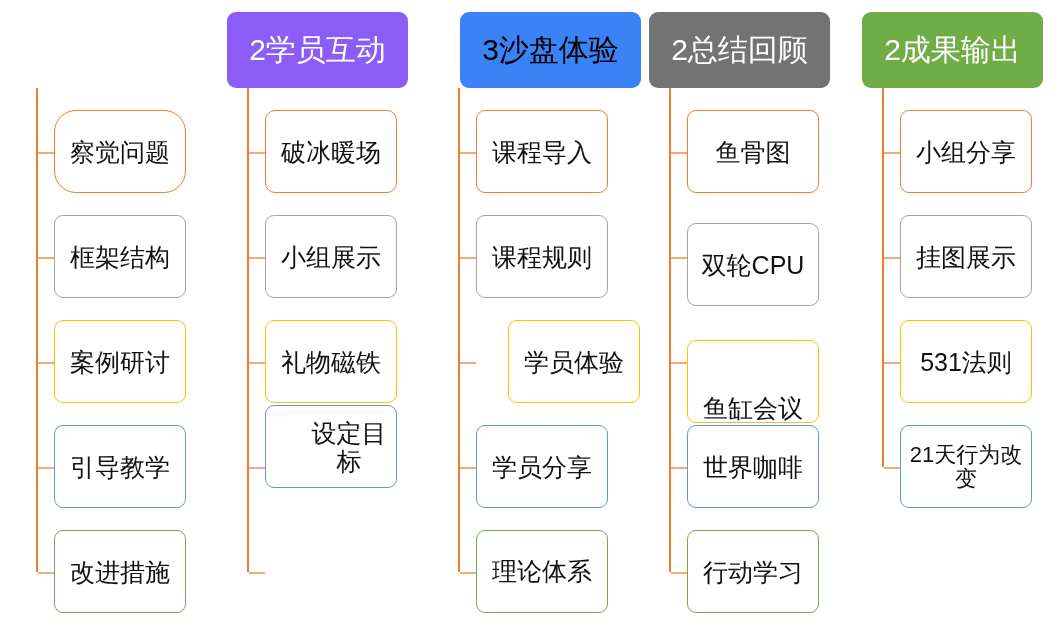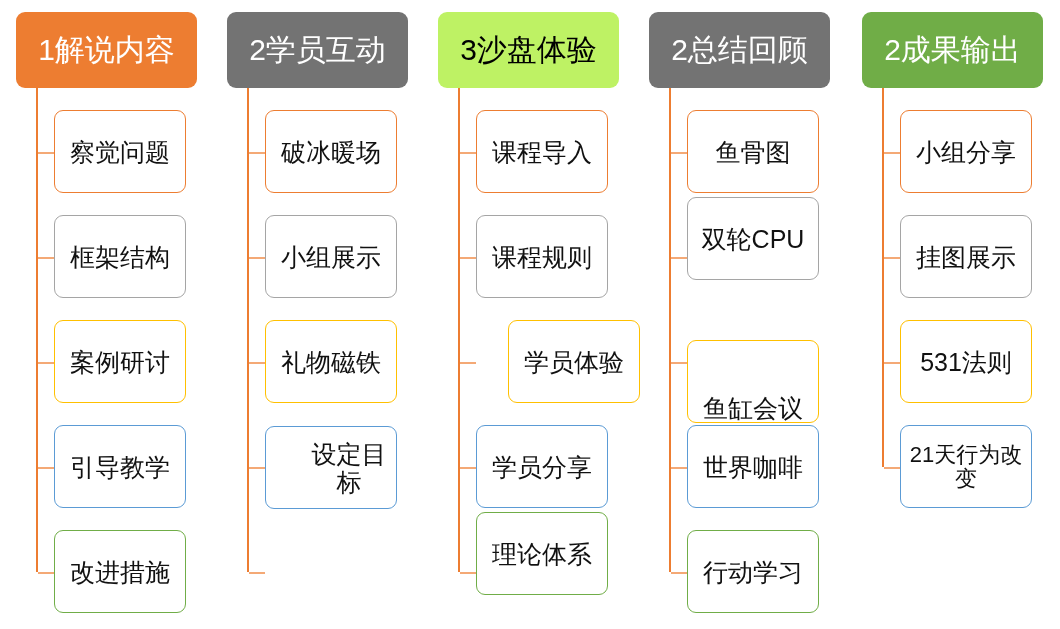--- a/index.html
+++ b/index.html
@@ -53,97 +53,96 @@
   .child.c-green {border-color:#70AD47;}
 
   .child .txt{display:block;}
   .child.two-line{font-size:22px;line-height:1.08;}
 </style>
 </head>
 <body>
 
 <div id="canvas">
     <div class="column" style="left: 16px;">
-      <div class="header" style="background: rgb(237, 125, 49); color: rgb(255, 255, 255);">1解说内容</div>
       <div class="spine" style="top: 88px; height: 483.5px;"></div>
       <div class="stub" style="top: 151.5px;"></div>
-      <div class="child c-orange" style="top: 110px;">
+      <div class="child c-orange" style="top: 110px; border-radius: 22px;">
         <span class="txt">察觉问题</span>
       </div>
       <div class="stub" style="top: 256.5px;"></div>
       <div class="child c-gray" style="top: 215px;">
         <span class="txt">框架结构</span>
       </div>
       <div class="stub" style="top: 361.5px;"></div>
       <div class="child c-yellow" style="top: 320px;">
         <span class="txt">案例研讨</span>
       </div>
       <div class="stub" style="top: 466.5px;"></div>
       <div class="child c-blue" style="top: 425px;">
         <span class="txt">引导教学</span>
       </div>
       <div class="stub" style="top: 571.5px;"></div>
       <div class="child c-green" style="top: 530px;">
         <span class="txt">改进措施</span>
       </div>
     </div>
     <div class="column" style="left: 227px;">
-      <div class="header" style="background: #737373; color: rgb(255, 255, 255);">2学员互动</div>
+      <div class="header" style="background: #8b5cf6; color: rgb(255, 255, 255);">2学员互动</div>
       <div class="spine" style="top: 88px; height: 483.5px;"></div>
       <div class="stub" style="top: 151.5px;"></div>
-      <div class="child c-orange" style="top: 110px;">
+      <div class="child c-orange" style="top: 110px; border-radius: 10px;">
         <span class="txt">破冰暖场</span>
       </div>
       <div class="stub" style="top: 256.5px;"></div>
       <div class="child c-gray" style="top: 215px;">
         <span class="txt">小组展示</span>
       </div>
       <div class="stub" style="top: 361.5px;"></div>
       <div class="child c-yellow" style="top: 320px;">
         <span class="txt">礼物磁铁</span>
       </div>
       <div class="stub" style="top: 466.5px;"></div>
-      <div class="child c-blue" style="top: 426px; padding-left: 40px;">
+      <div class="child c-blue" style="top: 405px; padding-left: 40px;">
         <span class="txt">设定目标</span>
       </div>
       <div class="stub" style="top: 571.5px;"></div>
     </div>
     <div class="column" style="left: 438px;">
-      <div class="header" style="background: #bef264; color: rgb(0, 0, 0);">3沙盘体验</div>
+      <div class="header" style="background: #3b82f6; color: rgb(0, 0, 0); margin-left: 22px;">3沙盘体验</div>
       <div class="spine" style="top: 88px; height: 483.5px;"></div>
       <div class="stub" style="top: 151.5px;"></div>
       <div class="child c-orange" style="top: 110px;">
         <span class="txt">课程导入</span>
       </div>
       <div class="stub" style="top: 256.5px;"></div>
       <div class="child c-gray" style="top: 215px;">
         <span class="txt">课程规则</span>
       </div>
       <div class="stub" style="top: 361.5px;"></div>
       <div class="child c-yellow" style="top: 320px; margin-left: 32px;">
         <span class="txt">学员体验</span>
       </div>
       <div class="stub" style="top: 466.5px;"></div>
       <div class="child c-blue" style="top: 425px;">
         <span class="txt">学员分享</span>
       </div>
       <div class="stub" style="top: 571.5px;"></div>
-      <div class="child c-green" style="top: 512px;">
+      <div class="child c-green" style="top: 530px; font-family: Liberation Serif, serif;">
         <span class="txt">理论体系</span>
       </div>
     </div>
     <div class="column" style="left: 649px;">
       <div class="header" style="background: #737373; color: rgb(255, 255, 255);">2总结回顾</div>
       <div class="spine" style="top: 88px; height: 483.5px;"></div>
       <div class="stub" style="top: 151.5px;"></div>
       <div class="child c-orange" style="top: 110px;">
         <span class="txt">鱼骨图</span>
       </div>
       <div class="stub" style="top: 256.5px;"></div>
-      <div class="child c-gray" style="top: 197px; align-items: center;">
+      <div class="child c-gray" style="top: 223px; align-items: center;">
         <span class="txt">双轮CPU</span>
       </div>
       <div class="stub" style="top: 361.5px;"></div>
       <div class="child c-yellow" style="top: 340px; align-items: flex-end;">
         <span class="txt">鱼缸会议</span>
       </div>
       <div class="stub" style="top: 466.5px;"></div>
       <div class="child c-blue" style="top: 425px;">
         <span class="txt">世界咖啡</span>
       </div>

